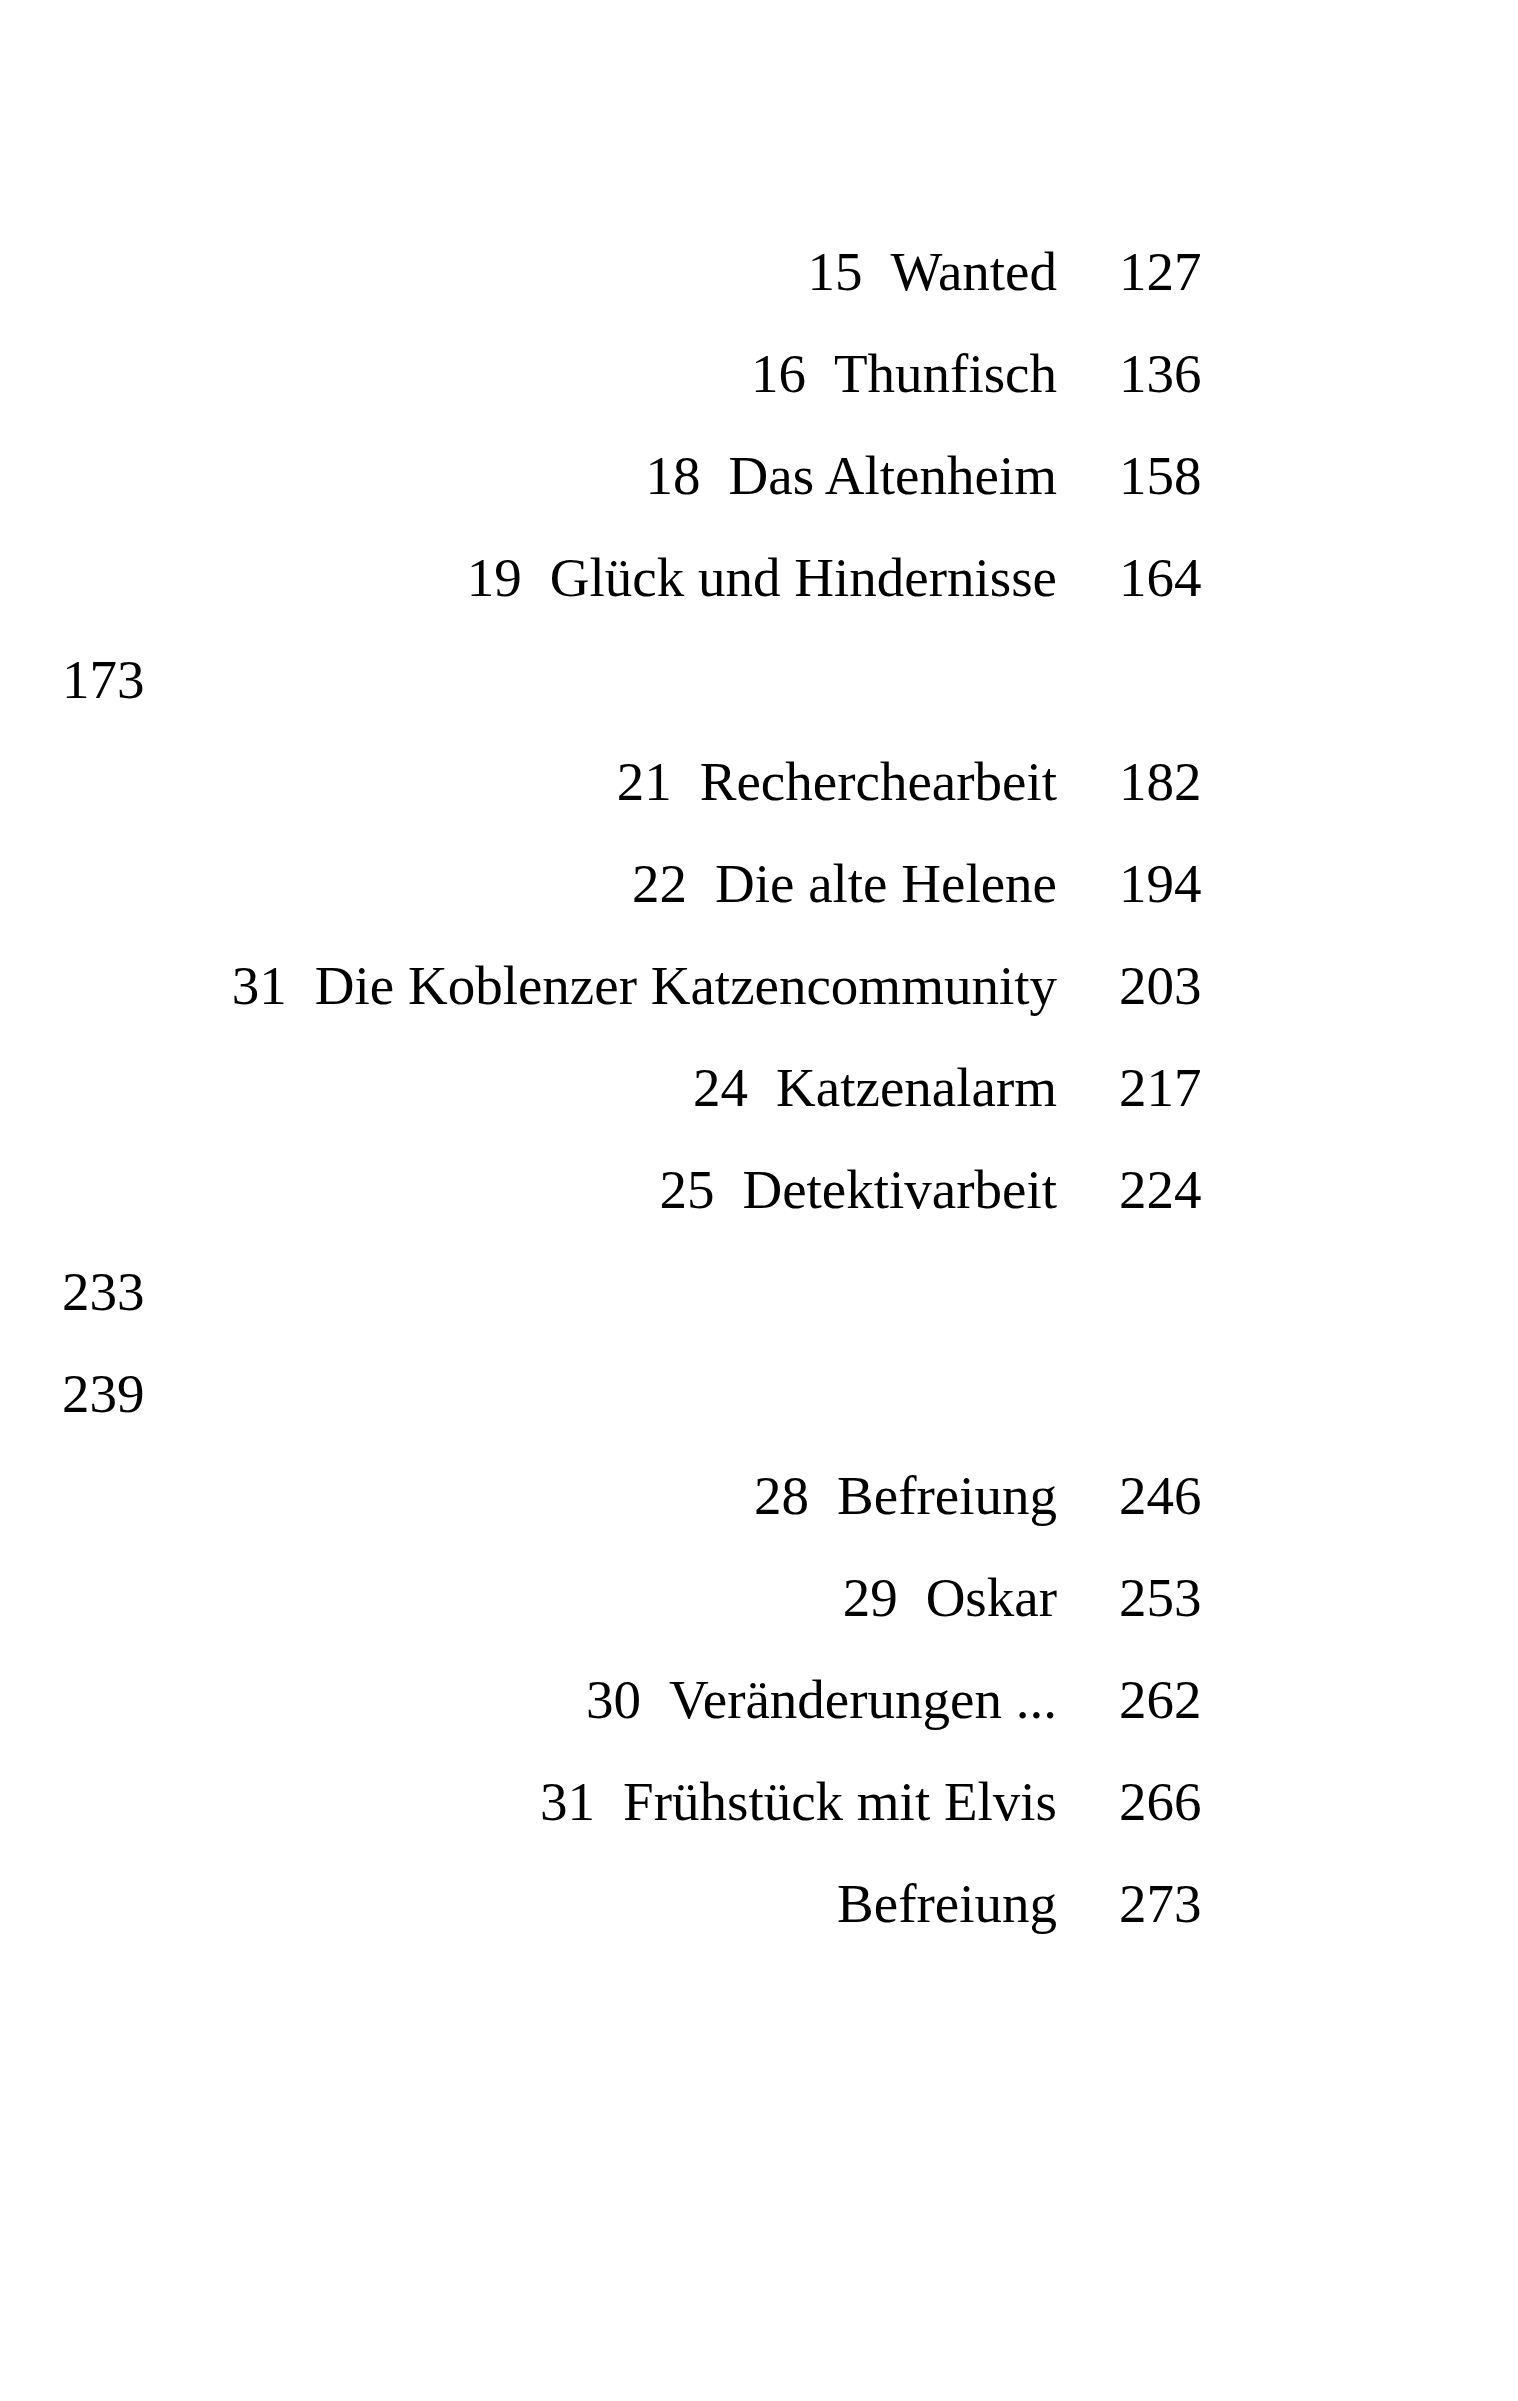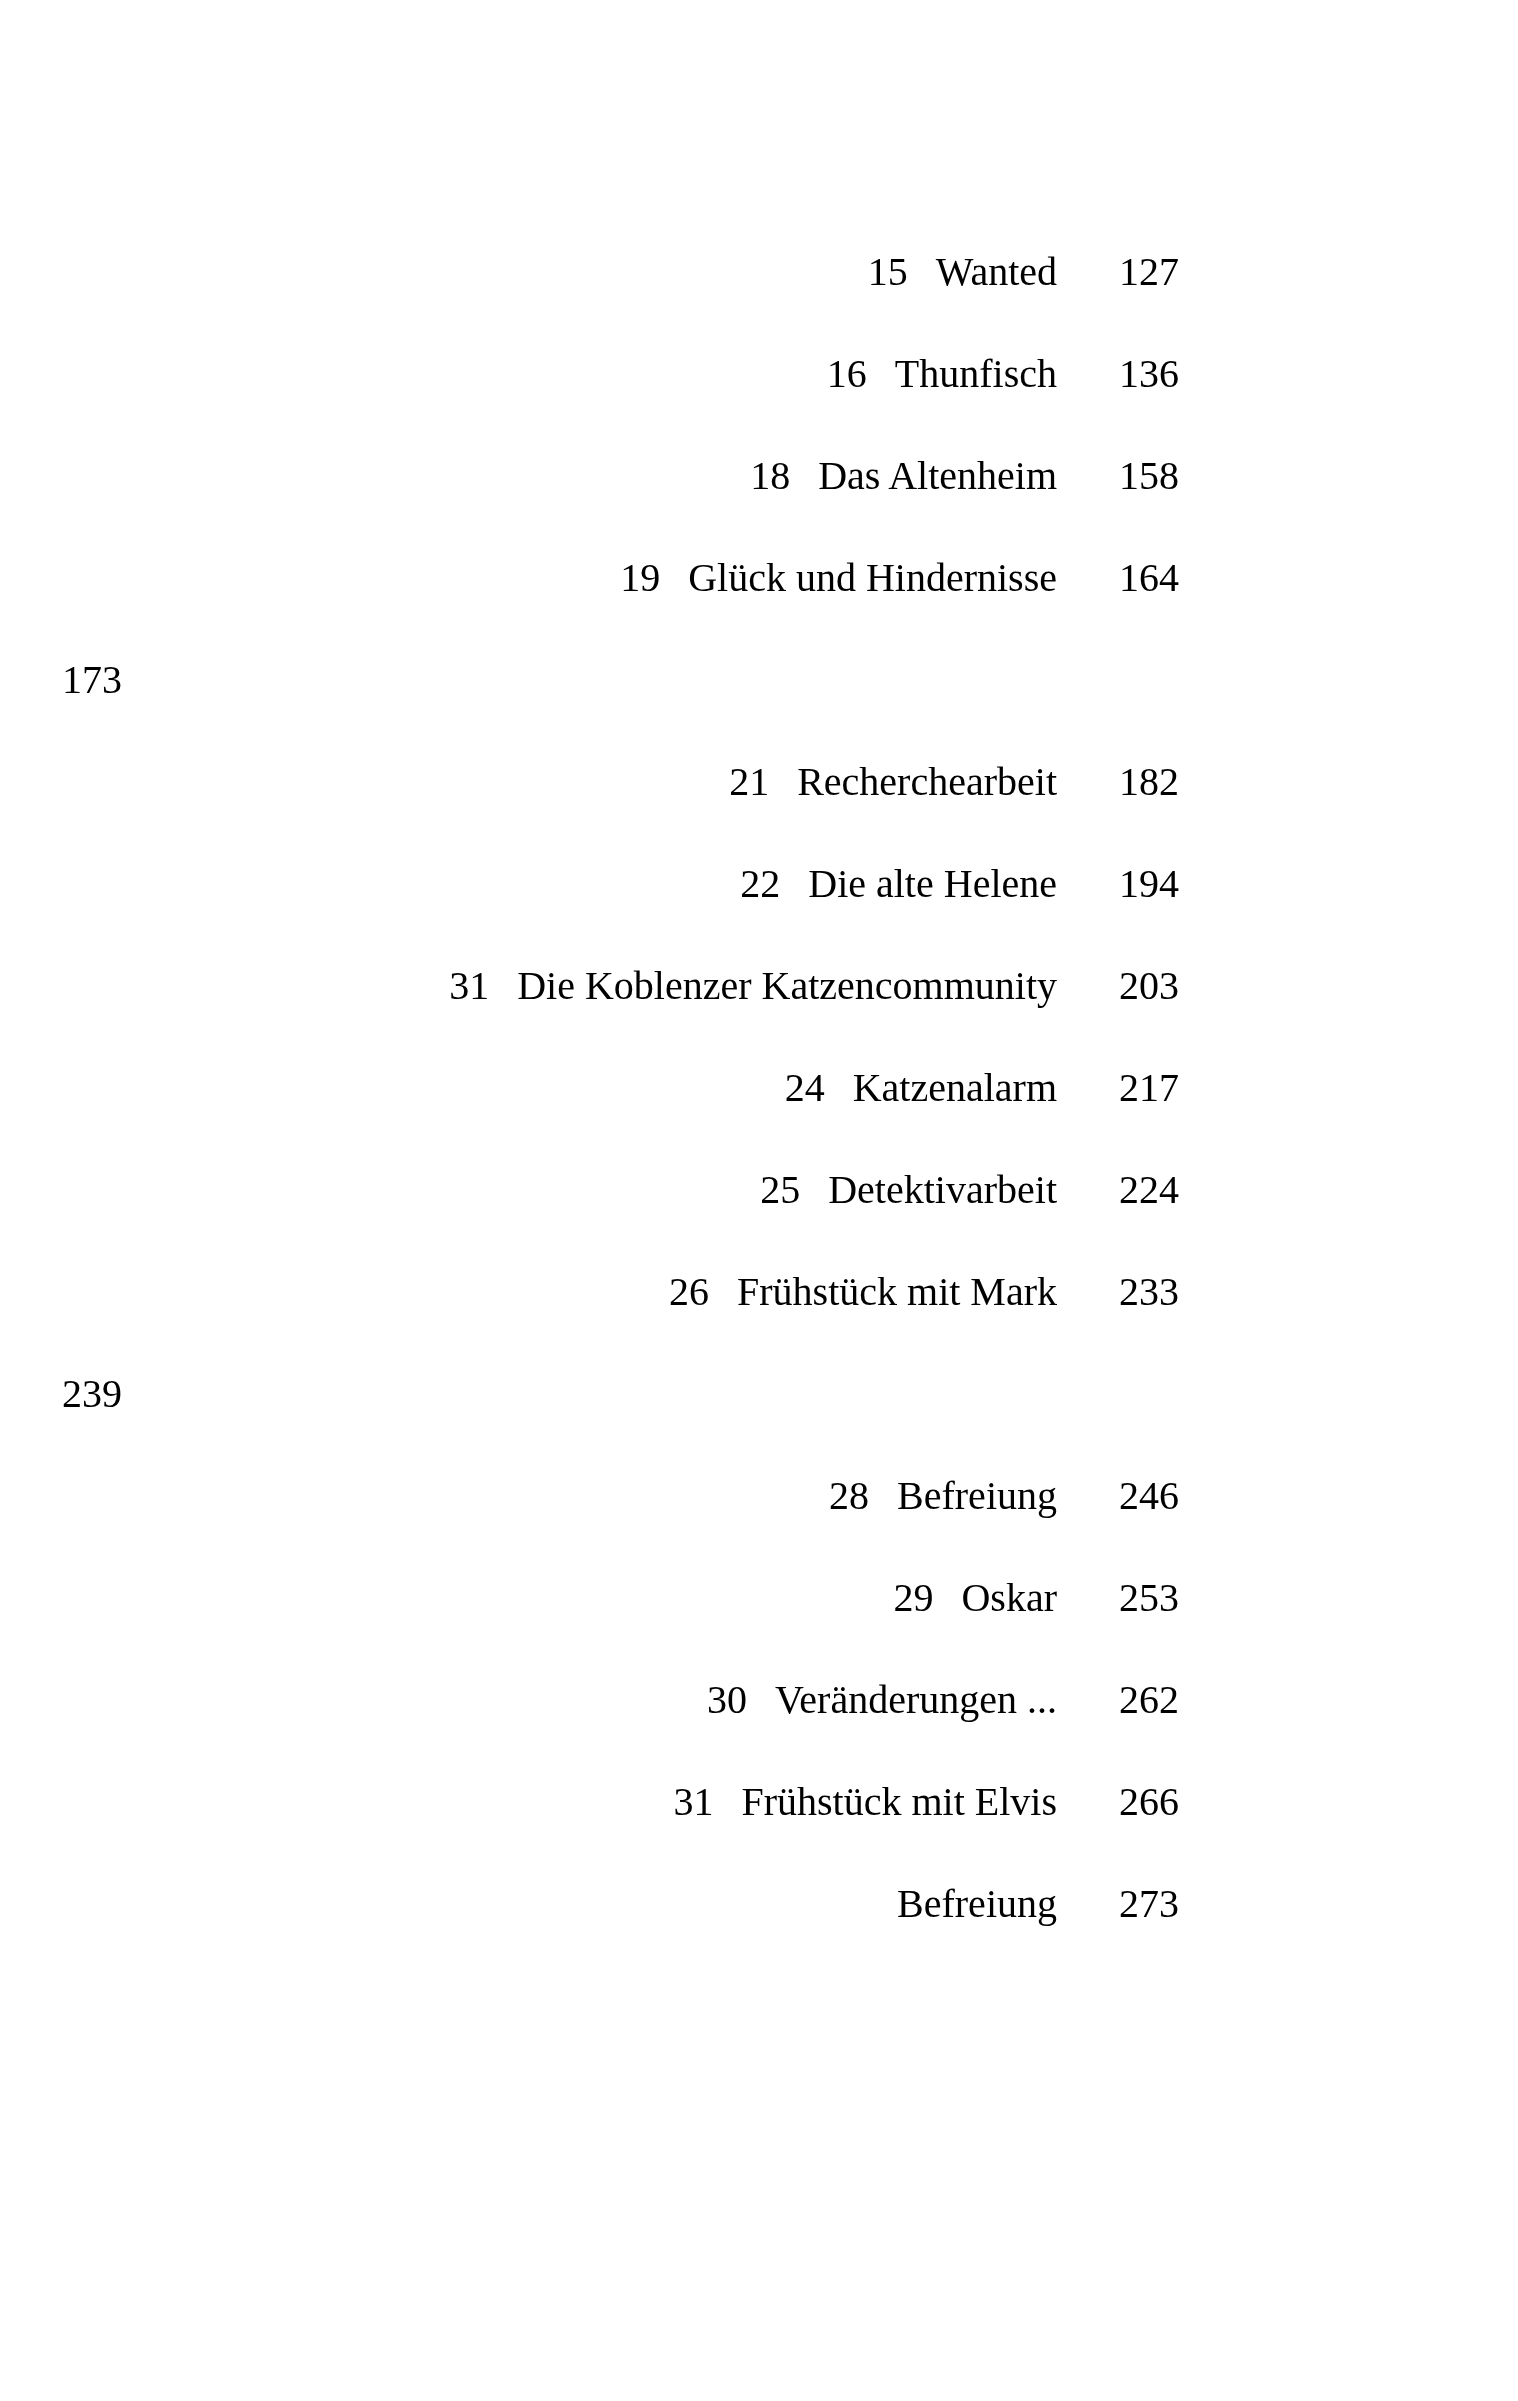--- a/index.html
+++ b/index.html
@@ -17,21 +17,21 @@
   .toc {
     position: absolute;
     top: 221px;
     left: 0;
     width: 1519px;
   }
   .row {
     display: flex;
     align-items: baseline;
     height: 102px;
-    font-size: 40px;
+    font-size: 55px;
     line-height: 102px;
     white-space: nowrap;
   }
   .title-cell {
     width: 1057px;
     text-align: right;
   }
   .chapter-no {
     margin-right: 28px;
     font-feature-settings: "onum" 1;
@@ -111,23 +111,20 @@
     </div>
 
     <div class="row">
       <div class="title-cell">
         <span class="chapter-no">25</span><span class="chapter-title">Detektivarbeit</span>
       </div>
       <div class="page-cell">224</div>
     </div>
 
     <div class="row">
-      <div class="title-cell">
-        <span class="chapter-no">26</span><span class="chapter-title">Frühstück mit Mark</span>
-      </div>
       <div class="page-cell">233</div>
     </div>
 
     <div class="row">
       <div class="page-cell">239</div>
     </div>
 
     <div class="row">
       <div class="title-cell">
         <span class="chapter-no">28</span><span class="chapter-title">Befreiung</span>

